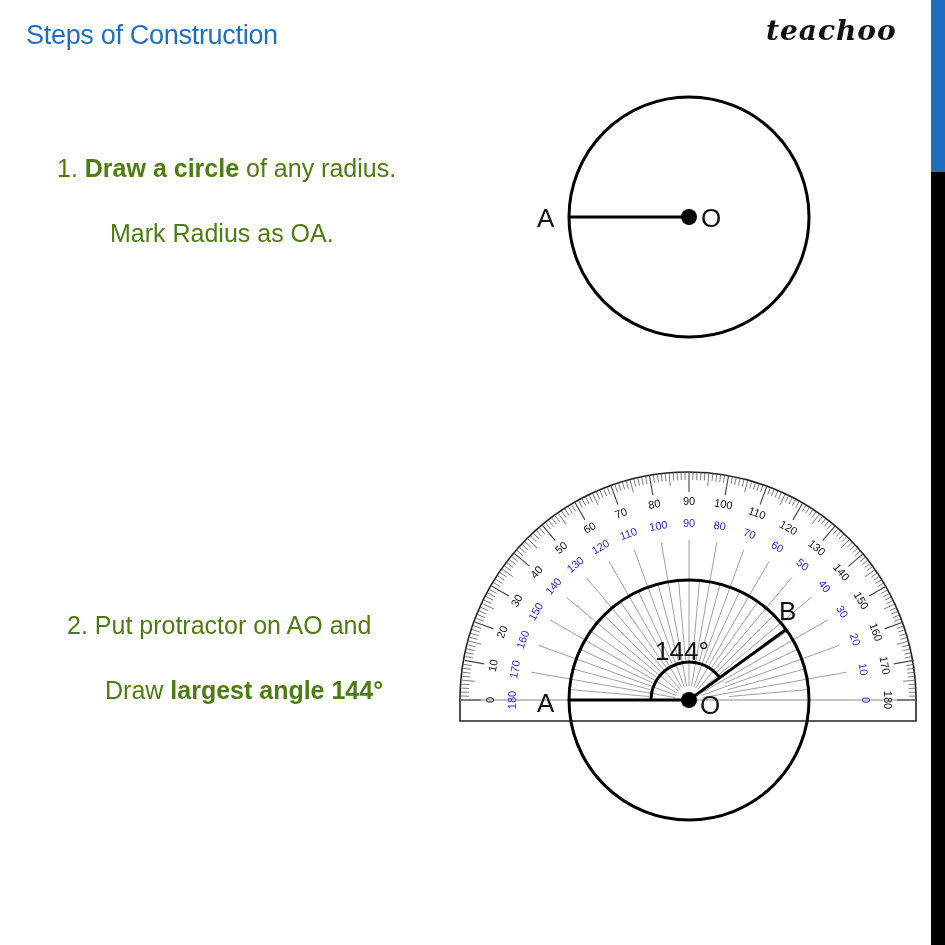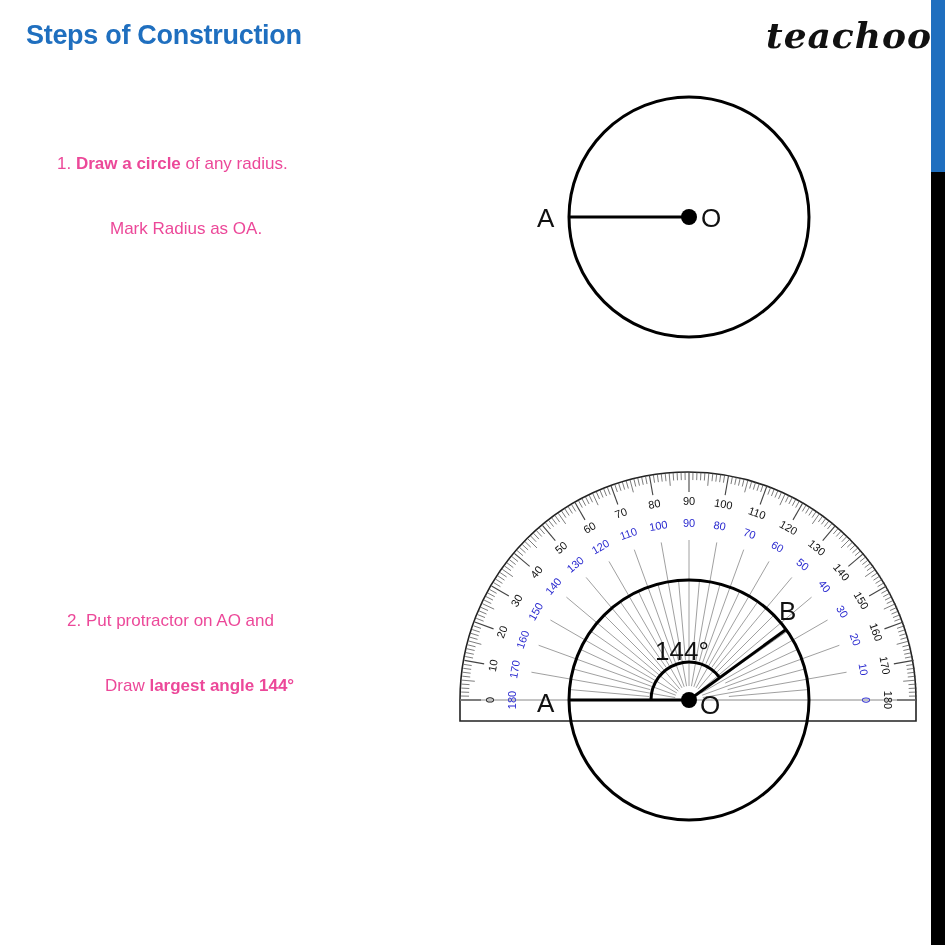--- a/index.html
+++ b/index.html
@@ -3,31 +3,31 @@
 <meta charset="utf-8">
 <style>
   html, body { margin: 0; padding: 0; }
   body {
     width: 945px; height: 945px; position: relative; overflow: hidden;
     background: #ffffff;
     font-family: "Liberation Sans", "DejaVu Sans", sans-serif;
   }
   .title {
     position: absolute; left: 26px; top: 20px;
-    font-size: 27px; font-weight: bold; color: #1f6fbf;
+    font-size: 27px; font-weight: normal; color: #1f6fbf;
     letter-spacing: -0.3px;
   }
   .brand {
     position: absolute; left: 766px; top: 14px;
     font-family: "DejaVu Serif", serif; font-style: italic; font-weight: bold;
-    font-size: 36px; color: #111; letter-spacing: 1px;
+    font-size: 28px; color: #111; letter-spacing: 1px;
   }
   .side-bar-blue { position: absolute; left: 931px; top: 0; width: 14px; height: 172px; background: #1f6fbf; }
   .side-bar-black { position: absolute; left: 931px; top: 172px; width: 14px; height: 773px; background: #000; }
-  .step-text { position: absolute; font-size: 17px; color: #ec4899; white-space: nowrap; }
+  .step-text { position: absolute; font-size: 25px; color: #4d7c0f; white-space: nowrap; }
   .step-text b { font-weight: bold; }
   svg { position: absolute; left: 0; top: 0; }
   .lbl { font-family: "Liberation Sans", sans-serif; font-size: 26px; fill: #111; }
   .tick-num { font-family: "Liberation Sans", sans-serif; font-size: 11px; }
 </style>
 </head>
 <body>
 
 <div class="title">Steps of Construction</div>
 <div class="brand">teachoo</div>

